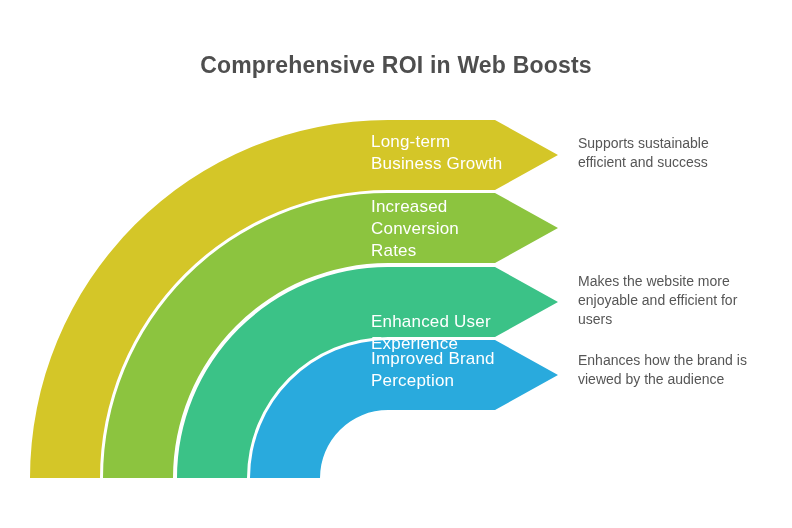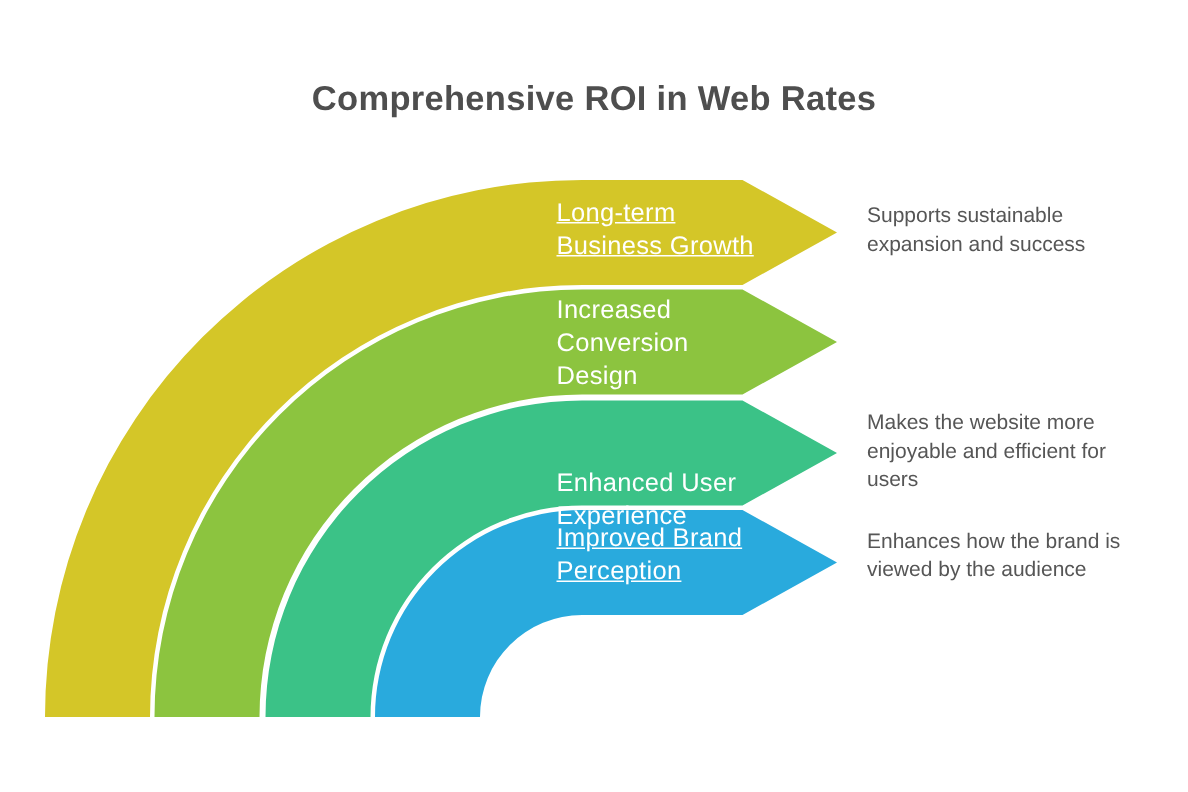--- a/index.html
+++ b/index.html
@@ -44,58 +44,58 @@
     letter-spacing: 0.2px;
   }
   .band-desc {
     position: absolute;
     left: 578px;
     color: #565656;
     font-size: 14px;
     line-height: 19px;
     white-space: pre-line;
   }
-  .label-1 { top: 131px; width: 160px; text-decoration: underline; }
+  .label-1 { top: 131px; width: 160px; }
   .label-2 { top: 196px; width: 160px; }
   .label-3 { top: 276px; width: 160px; margin-top: 35px; }
-  .label-4 { top: 348px; width: 170px; text-decoration: underline; }
+  .label-4 { top: 348px; width: 170px; }
   .desc-1 { top: 134px; width: 205px; }
   .desc-2 { top: 204px; width: 205px; }
   .desc-3 { top: 272px; width: 205px; }
   .desc-4 { top: 351px; width: 205px; }
 </style>
 </head>
 <body>
 
 <div class="canvas">
 
-  <h1 class="title">Comprehensive ROI in Web Rates</h1>
+  <h1 class="title">Comprehensive ROI in Web Boosts</h1>
 
   <svg class="arc-svg" viewBox="0 0 792 528" aria-hidden="true">
 
     <path d="M 30 478 A 358 358 0 0 1 388 120 L 495 120 L 558 155 L 495 190 L 388 190 A 288 288 0 0 0 100 478 Z" fill="#d4c628"></path>
 
     <path d="M 103 478 A 285 285 0 0 1 388 193 L 495 193 L 558 228 L 495 263 L 388 263 A 215 215 0 0 0 173 478 Z" fill="#8cc43f"></path>
 
     <path d="M 177 478 A 211 211 0 0 1 388 267 L 495 267 L 558 302 L 495 337 L 388 337 A 141 141 0 0 0 247 478 Z" fill="#3bc287"></path>
 
     <path d="M 250 478 A 138 138 0 0 1 388 340 L 495 340 L 558 375 L 495 410 L 388 410 A 68 68 0 0 0 320 478 Z" fill="#29aadd"></path>
   </svg>
 
   <div class="band-label label-1">Long-term
 Business Growth</div>
   <div class="band-label label-2">Increased
 Conversion
-Design</div>
+Rates</div>
   <div class="band-label label-3">Enhanced User
 Experience</div>
   <div class="band-label label-4">Improved Brand
 Perception</div>
 
   <div class="band-desc desc-1">Supports sustainable
-expansion and success</div>
+efficient and success</div>
   <div class="band-desc desc-4">Enhances how the brand is
 viewed by the audience</div>
   <div class="band-desc desc-3">Makes the website more
 enjoyable and efficient for
 users</div>
 
 </div>
 
 </body></html>

